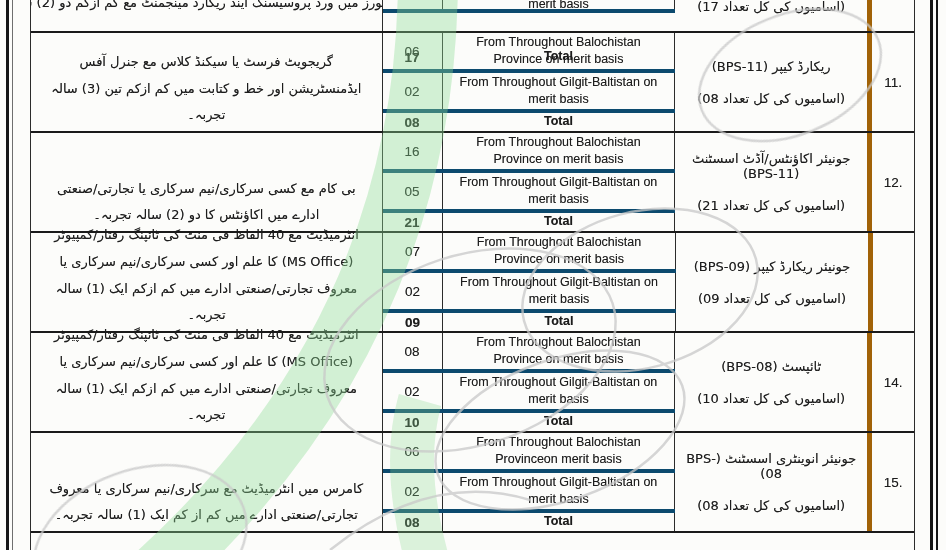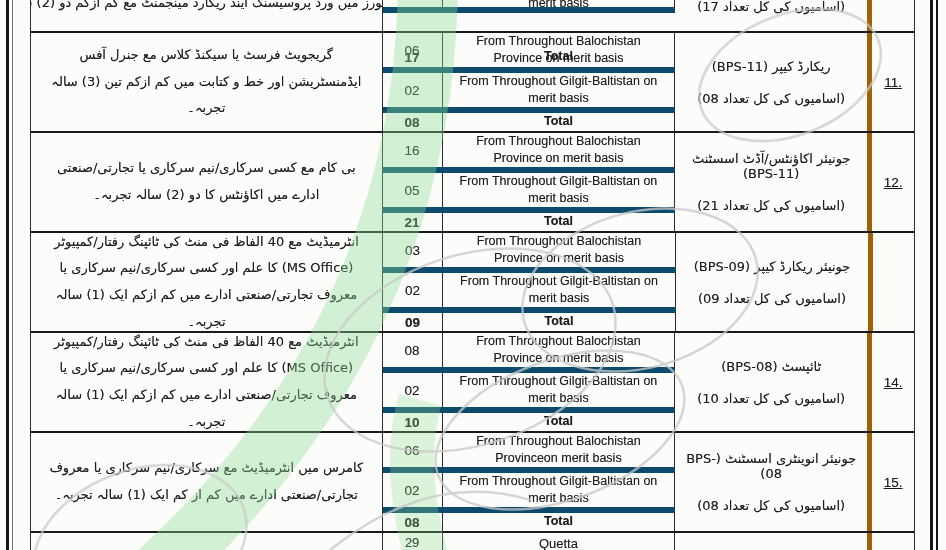--- a/index.html
+++ b/index.html
@@ -13,46 +13,46 @@
   .doc-table{
     position:absolute;left:30px;top:0;width:885px;height:550px;
     border-left:1px solid #2b2b2b;border-right:1px solid #2b2b2b;
     box-sizing:border-box;background:transparent;z-index:1;
   }
   .block{display:flex;box-sizing:border-box;border-bottom:2px solid #1a1a1a;height:100px;}
   .block.partial-top{height:33px;}
   .block.partial-bottom{height:17px;border-bottom:none;}
   .cell{box-sizing:border-box;}
   .qual{
-    width:352px;border-right:1px solid #2b2b2b;display:flex;align-items:center;
+    width:352px;border-right:1px solid #2b2b2b;display:flex;align-items:flex-end;
     justify-content:center;padding:2px 12px;text-align:center;direction:rtl;
     font-family:"DejaVu Sans",sans-serif;font-size:13px;line-height:2.05;
   }
   .mid{width:293px;display:flex;flex-direction:column;}
-  .sub{display:flex;box-sizing:border-box;border-bottom:6px solid #0c4a6e;}
+  .sub{display:flex;box-sizing:border-box;border-bottom:4px solid #0c4a6e;}
   .sub:last-child{border-bottom:none;}
   .sub .num{
     width:60px;box-sizing:border-box;border-right:1px solid #2b2b2b;
     display:flex;align-items:center;justify-content:center;font-size:13.5px;
   }
   .sub .quo{
     flex:1;box-sizing:border-box;border-right:1px solid #2b2b2b;
     display:flex;align-items:center;justify-content:center;text-align:center;
     font-size:12.5px;line-height:1.4;padding:1px 10px;
   }
   .sub.h40{height:40px;}
   .sub.h18{height:18px;flex:1;}
   .bold{font-weight:bold;}
   .post{
     width:197px;border-right:5px solid #a16207;display:flex;flex-direction:column;
     align-items:center;justify-content:center;gap:17px;direction:rtl;
     font-family:"DejaVu Sans",sans-serif;font-size:13px;text-align:center;padding:2px 8px;
   }
   .serial{
-    width:42px;display:flex;align-items:center;justify-content:center;font-size:13.5px;text-decoration:underline;
+    width:42px;display:flex;align-items:center;justify-content:center;font-size:13.5px;
   }
   
   .partial-top .qual{align-items:flex-start;overflow:hidden;}
   .partial-top .qual .clip{margin-top:-9px;white-space:nowrap;line-height:1.6;}
   .partial-top .sub.hA{height:13px;}
   .partial-top .sub.hB{height:18px;flex:1;margin-top:35px;}
   .partial-top .quo{font-size:12.5px;overflow:hidden;}
   .partial-top .post{justify-content:flex-start;overflow:hidden;}
   .partial-top .post .clip{margin-top:-3px;white-space:nowrap;}
   
@@ -143,21 +143,21 @@
       </div>
       <div class="cell serial">12.</div>
     </div>
 
     <div class="block">
       <div class="cell qual">
         <div>انٹرمیڈیٹ مع 40 الفاظ فی منٹ کی ٹائپنگ رفتار/کمپیوٹر (MS Office) کا علم اور کسی سرکاری/نیم سرکاری یا معروف تجارتی/صنعتی ادارے میں کم ازکم ایک (1) سالہ تجربہ۔</div>
       </div>
       <div class="mid">
         <div class="sub h40">
-          <div class="num">03</div>
+          <div class="num">07</div>
           <div class="quo">From Throughout Balochistan Province on merit basis</div>
         </div>
         <div class="sub h40">
           <div class="num">02</div>
           <div class="quo">From Throughout Gilgit-Baltistan on merit basis</div>
         </div>
         <div class="sub h18">
           <div class="num bold">09</div>
           <div class="quo bold">Total</div>
         </div>
@@ -211,31 +211,20 @@
           <div class="quo bold">Total</div>
         </div>
       </div>
       <div class="cell post">
         <div>جونیئر انوینٹری اسسٹنٹ (BPS-08)</div>
         <div>(اسامیوں کی کل تعداد 08)</div>
       </div>
       <div class="cell serial">15.</div>
     </div>
 
-    <div class="block partial-bottom">
-      <div class="cell qual"></div>
-      <div class="mid">
-        <div class="sub">
-          <div class="num">29</div>
-          <div class="quo">Quetta</div>
-        </div>
-      </div>
-      <div class="cell post"></div>
-      <div class="cell serial"></div>
-    </div>
 
   </div>
 
   <svg class="overlay" width="946" height="550" viewBox="0 0 946 550" aria-hidden="true">
     <path d="M 150 580 Q 430 330 428 -30" fill="none" stroke="#8edc96" stroke-width="60" opacity="0.38"></path>
     <path d="M 430 570 Q 400 470 420 400" fill="none" stroke="#8edc96" stroke-width="44" opacity="0.30"></path>
     <g fill="none" stroke="#c9c9c9" stroke-width="2.5" opacity="0.75">
       <ellipse cx="470" cy="350" rx="150" ry="95" transform="rotate(-18 470 350)"></ellipse>
       <ellipse cx="640" cy="290" rx="120" ry="78" transform="rotate(-15 640 290)"></ellipse>
       <ellipse cx="560" cy="430" rx="130" ry="70" transform="rotate(-20 560 430)"></ellipse>

